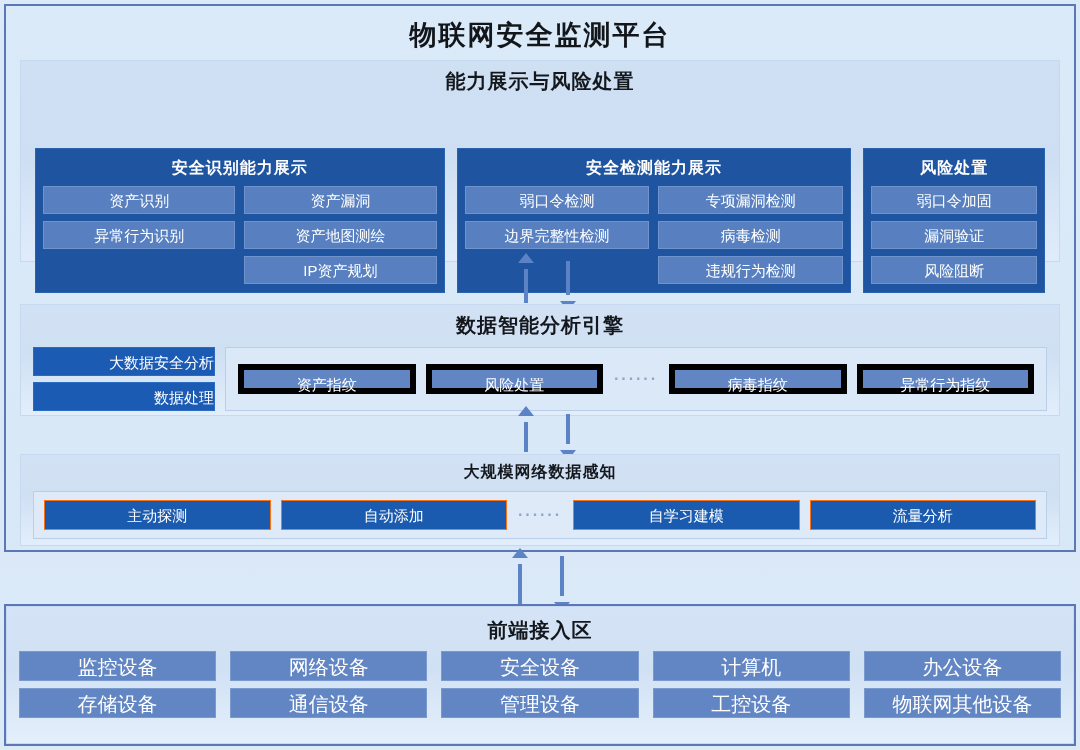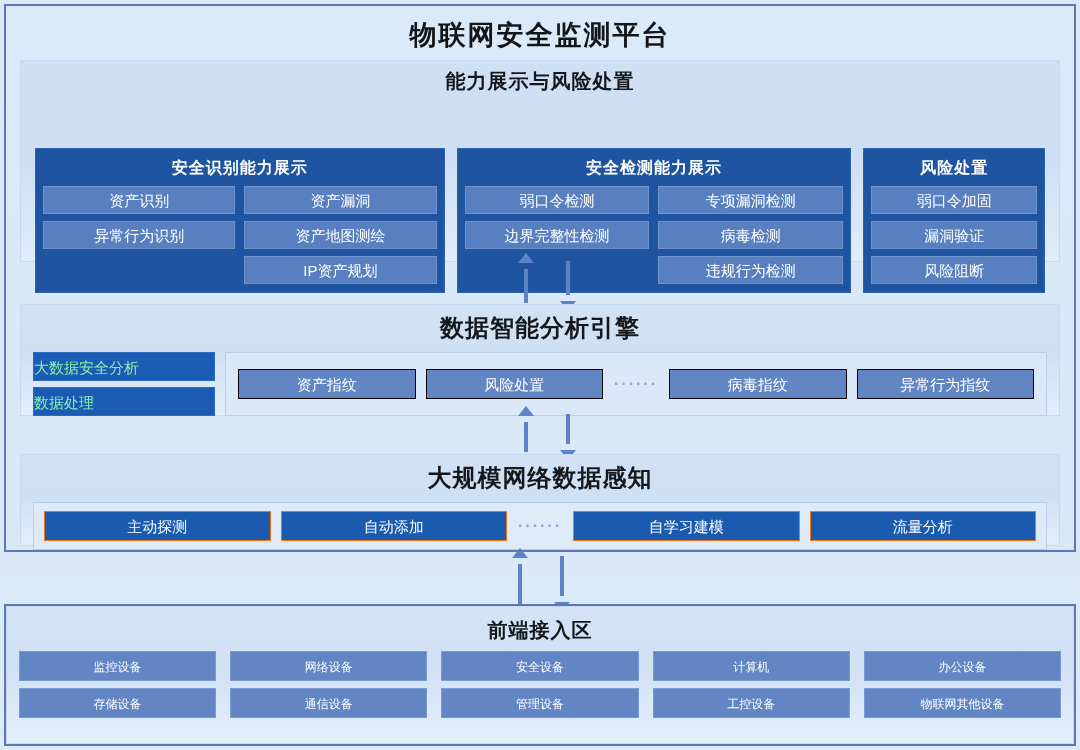--- a/index.html
+++ b/index.html
@@ -89,51 +89,51 @@
   }
   .head-up { left: 2px; top: -8px; border-bottom: 10px solid #5c83c6; }
   .head-down { left: 44px; bottom: -8px; border-top: 10px solid #5c83c6; }
 
   
   #engine-panel {
     position: absolute; left: 14px; top: 298px; width: 1040px; height: 112px;
     background: linear-gradient(180deg,#d2e1f4 0%, #d0e0f3 45%, #e2eefb 100%);
     border: 1px solid #c6d9f0;
   }
-  #engine-title { font-size: 24px; padding: 7px 0 8px; }
+  #engine-title { font-size: 20px; padding: 7px 0 8px; }
   .engine-body { display: flex; gap: 10px; padding: 0 12px; align-items: stretch; }
   .engine-left { display: flex; flex-direction: column; gap: 6px; width: 182px; }
   .tag-dark {
-    background: #1b5bb4; color: #86efac; font-size: 15px;
-    text-align: left; height: 29px; line-height: 29px;
+    background: #1b5bb4; color: #ffffff; font-size: 15px;
+    text-align: right; height: 29px; line-height: 29px;
     border: 1px solid #2a6bc2;
   }
   .engine-right {
     flex: 1; border: 1px solid #b9cfe9; background: #dbe8f8;
     display: flex; align-items: center; gap: 10px;
     padding: 10px 12px;
   }
   .fp-chip {
     flex: 1; background: #6286c4; color: #fff; font-size: 15px;
     text-align: center; height: 30px; line-height: 30px;
-    border: 1px solid #000000;
+    border: 6px solid #000000;
     white-space: nowrap;
   }
   .dots {
     color: #8ea7cf; font-size: 16px; letter-spacing: 2px;
     flex: 0 0 46px; text-align: center; font-weight: bold;
   }
 
   
   #perception-panel {
     position: absolute; left: 14px; top: 448px; width: 1040px; height: 92px;
     background: linear-gradient(180deg,#d2e1f4 0%, #d0e0f3 45%, #e2eefb 100%);
     border: 1px solid #c6d9f0;
   }
-  #perception-title { font-size: 24px; padding: 7px 0 8px; }
+  #perception-title { font-size: 16px; padding: 7px 0 8px; }
   .perception-body {
     margin: 0 12px; border: 1px solid #b9cfe9; background: #dfeaf8;
     display: flex; align-items: center; gap: 10px; padding: 8px 10px;
   }
   .pc-chip {
     flex: 1; background: #1a5bb0; color: #fff; font-size: 15px;
     text-align: center; height: 30px; line-height: 30px;
     border: 1px solid #f97316;
     white-space: nowrap;
   }
@@ -145,21 +145,21 @@
     background: linear-gradient(180deg,#d4e3f5 0%, #d1e1f4 45%, #e3effb 100%);
     border: 1px solid #c6d9f0;
     padding: 6px 12px 8px;
   }
   #front-title { font-size: 20px; padding: 4px 0 7px; }
   .dev-grid {
     display: grid; grid-template-columns: repeat(5, 1fr);
     gap: 7px 14px;
   }
   .dev-chip {
-    background: #6286c4; color: #fff; font-size: 12px;
+    background: #6286c4; color: #fff; font-size: 20px;
     text-align: center; height: 30px; line-height: 30px;
     border: 1px solid #7a99cf; white-space: nowrap;
   }
 </style>
 </head>
 <body>
 
 <div class="page">
 
   <div class="frame" id="top-frame">

